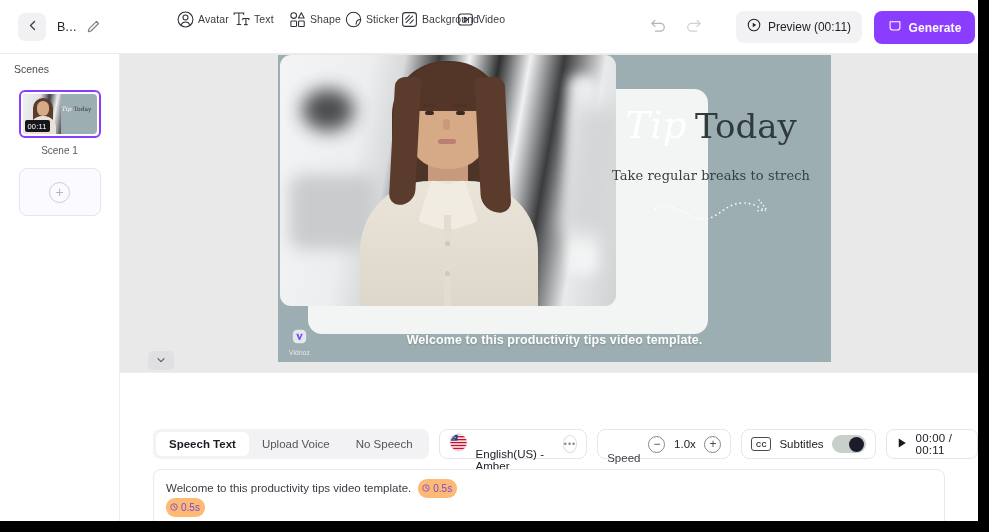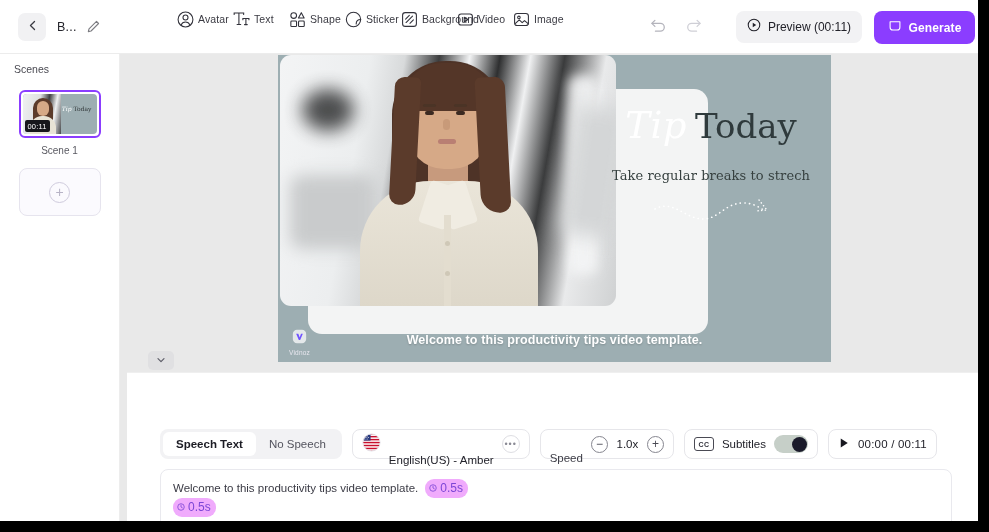--- a/index.html
+++ b/index.html
@@ -262,21 +262,21 @@
 
   .collapse-btn {
     position: absolute; left: 28px; top: 297px;
     width: 26px; height: 19px; border-radius: 5px;
     background: #e0e0e2;
     display: flex; align-items: center; justify-content: center; cursor: pointer;
   }
 
   
   .bottom {
-    position: absolute; left: 7px; top: 318px;
+    position: absolute; left: 0; top: 318px;
     width: 858px; height: 149px;
     background: #ffffff;
     border-top: 1px solid #efefef;
   }
   .bot-row {
     position: absolute; left: 33px; top: 56px;
     display: flex; align-items: center; gap: 10px;
   }
   .seg {
     height: 30px; background: #f2f2f4; border-radius: 8px;
@@ -328,22 +328,22 @@
     width: 792px; height: 64px;
     border: 1px solid #e9e9ee; border-radius: 8px;
     background: #fff; padding: 9px 12px;
   }
   .script-line {
     font-size: 11.5px; color: #3b3b45; line-height: 17px;
     display: flex; align-items: center; gap: 7px;
   }
   .badge {
     display: inline-flex; align-items: center; gap: 3px;
-    background: #f0abfc; color: #7c46d6;
-    font-size: 12px; padding: 1px 5px 1px 4px; border-radius: 9px;
+    background: #fdba74; color: #7c46d6;
+    font-size: 10px; padding: 1px 5px 1px 4px; border-radius: 9px;
   }
 
   
   .right-strip {
     position: absolute; right: 0; top: 0; width: 11px; height: 532px;
     background: #000000;
   }
   .bottom-strip {
     position: absolute; left: 0; bottom: 0; width: 989px; height: 11px;
     background: #000000;
@@ -427,30 +427,20 @@
       <div class="tool">
         <span class="ico">
           <svg width="19" height="19" viewBox="0 0 22 22">
               <rect x="3" y="4.6" width="16" height="12.8" rx="3" fill="none" stroke="#32323b" stroke-width="1.25"></rect>
               <path d="M9.5 8.3l4.4 2.7-4.4 2.7z" fill="none" stroke="#32323b" stroke-width="1.25" stroke-linejoin="round"></path>
             </svg>
         </span>
         <span class="lbl">Video</span>
       </div>
 
-      <div class="tool">
-        <span class="ico">
-          <svg width="19" height="19" viewBox="0 0 22 22">
-              <rect x="3" y="4" width="16" height="14" rx="3" fill="none" stroke="#32323b" stroke-width="1.25"></rect>
-              <circle cx="8" cy="8.6" r="1.5" fill="none" stroke="#32323b" stroke-width="1.2"></circle>
-              <path d="M4 15.6l4.4-4.1 3.4 3.1 2.7-2.4 4.5 3.9" fill="none" stroke="#32323b" stroke-width="1.25" stroke-linejoin="round" stroke-linecap="round"></path>
-            </svg>
-        </span>
-        <span class="lbl">Image</span>
-      </div>
 
     </div>
 
     <div class="undo-redo">
       <span class="ur">
         <svg width="20" height="20" viewBox="0 0 22 22">
             <path d="M4.5 9.2h9.1a4.3 4.3 0 0 1 0 8.6H8.2" fill="none" stroke="#b4b4bc" stroke-width="1.4" stroke-linecap="round"></path>
             <path d="M7.6 5.9L4.2 9.2l3.4 3.3" fill="none" stroke="#b4b4bc" stroke-width="1.4" stroke-linecap="round" stroke-linejoin="round"></path>
           </svg>
       </span>
@@ -570,20 +560,21 @@
           </svg>
       </span>
     </div>
 
     <div class="bottom">
 
       <div class="bot-row">
 
         <div class="seg">
           <div class="seg-item active">Speech Text</div>
+          <div class="seg-item">Upload Voice</div>
           <div class="seg-item">No Speech</div>
         </div>
 
         <div class="pillbox">
           <span>
             <svg width="19" height="19" viewBox="0 0 20 20">
               <clipPath id="fc">
                   <circle cx="10" cy="10" r="9"></circle>
                 </clipPath>
               <g clip-path="url(#fc)">

